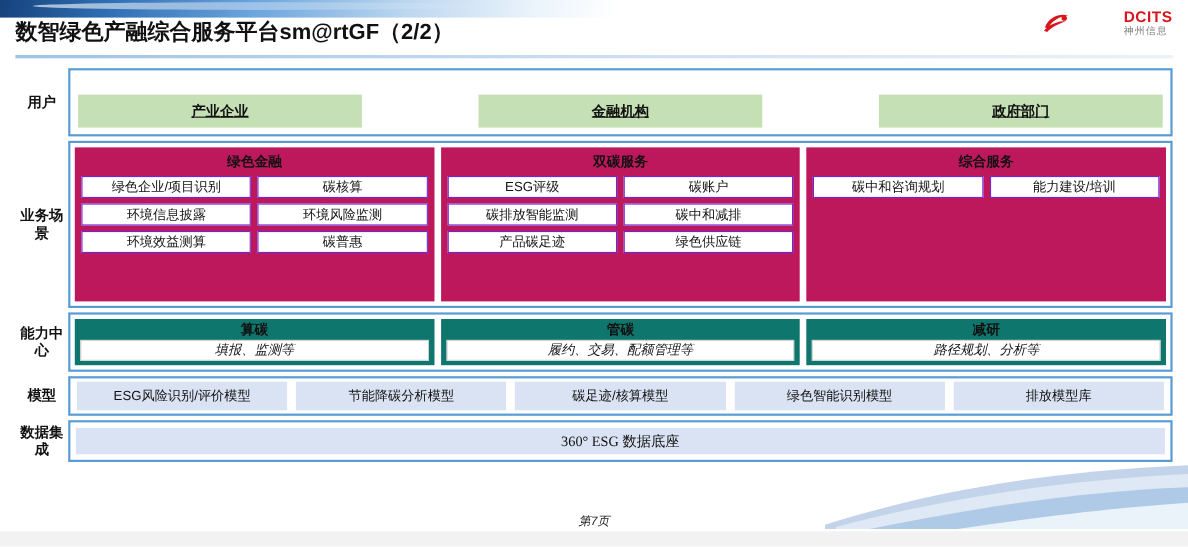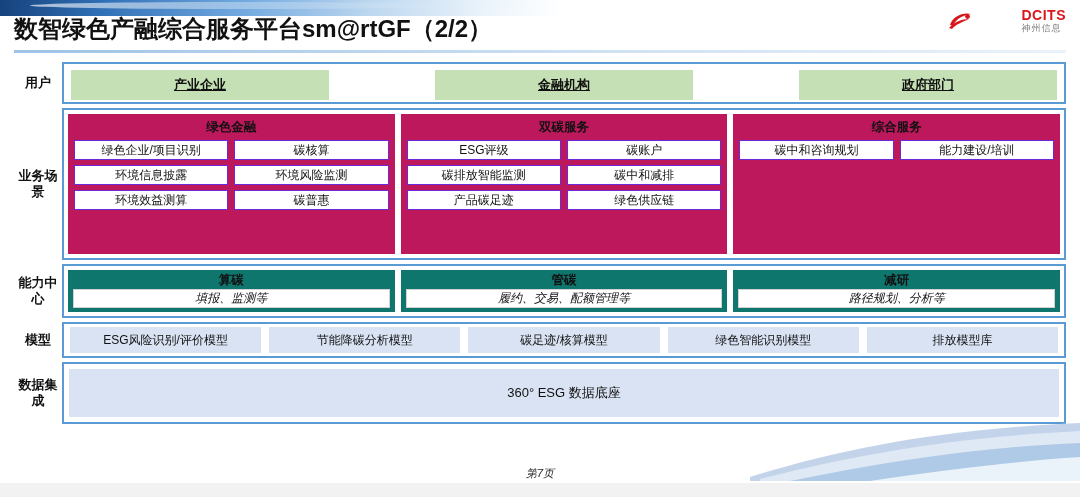--- a/index.html
+++ b/index.html
@@ -35,21 +35,21 @@
   .bottom-strip {
     position: absolute; left: 0; right: 0; bottom: 0; height: 14px;
     background: #f2f2f2;
   }
 
   
   .title-bar {
     position: absolute; top: 14px; left: 14px; right: 14px; height: 40px;
   }
   .slide-title {
-    font-size: 24px; font-weight: bold; color: #111111;
+    font-size: 20px; font-weight: bold; color: #111111;
     letter-spacing: 0px; line-height: 30px; white-space: nowrap;
   }
   .title-rule {
     position: absolute; left: 0; right: 0; top: 36px; height: 3px;
     background: linear-gradient(90deg, #9dc3e6 0%, #cfe0f2 55%, #eaf2fa 100%);
   }
 
   
   .logo {
     position: absolute; top: 8px; right: 14px;
@@ -77,21 +77,21 @@
   }
   .row-body {
     flex: 1 1 auto;
     border: 2px solid #5b9bd5;
     background: #ffffff;
     padding: 5px;
     display: flex; gap: 6px;
   }
 
   
-  .row-user .row-body { height: 42px; align-items: flex-start; justify-content: space-between; padding: 6px 7px; }
+  .row-user .row-body { height: 62px; align-items: flex-end; justify-content: space-between; padding: 6px 7px; }
   .user-chip {
     flex: 0 0 auto;
     background: #c5e0b4;
     height: 30px; width: 258px;
     display: flex; align-items: center; justify-content: center;
     font-size: 13px; font-weight: bold; color: #111111;
   }
   .user-chip span { text-decoration: underline; }
   .user-spacer { flex: 1 1 auto; }
 
@@ -135,21 +135,21 @@
   
   .row-model .row-body { height: 36px; align-items: center; justify-content: space-between; padding: 4px 6px; gap: 8px; }
   .model-chip {
     background: #dae3f3;
     flex: 1 1 0; height: 26px;
     display: flex; align-items: center; justify-content: center;
     font-size: 12px; color: #111111; white-space: nowrap;
   }
 
   
-  .row-data .row-body { height: 62px; align-items: center; padding: 5px; }
+  .row-data .row-body { height: 38px; align-items: center; padding: 5px; font-family: Liberation Serif, serif; }
   .data-bar {
     background: #dae3f3; flex: 1 1 auto; height: 100%;
     display: flex; align-items: center; justify-content: center;
     font-size: 13px; color: #111111;
   }
 
   
   .footer {
     position: absolute; left: 0; right: 0; top: 466px;
     text-align: center;

